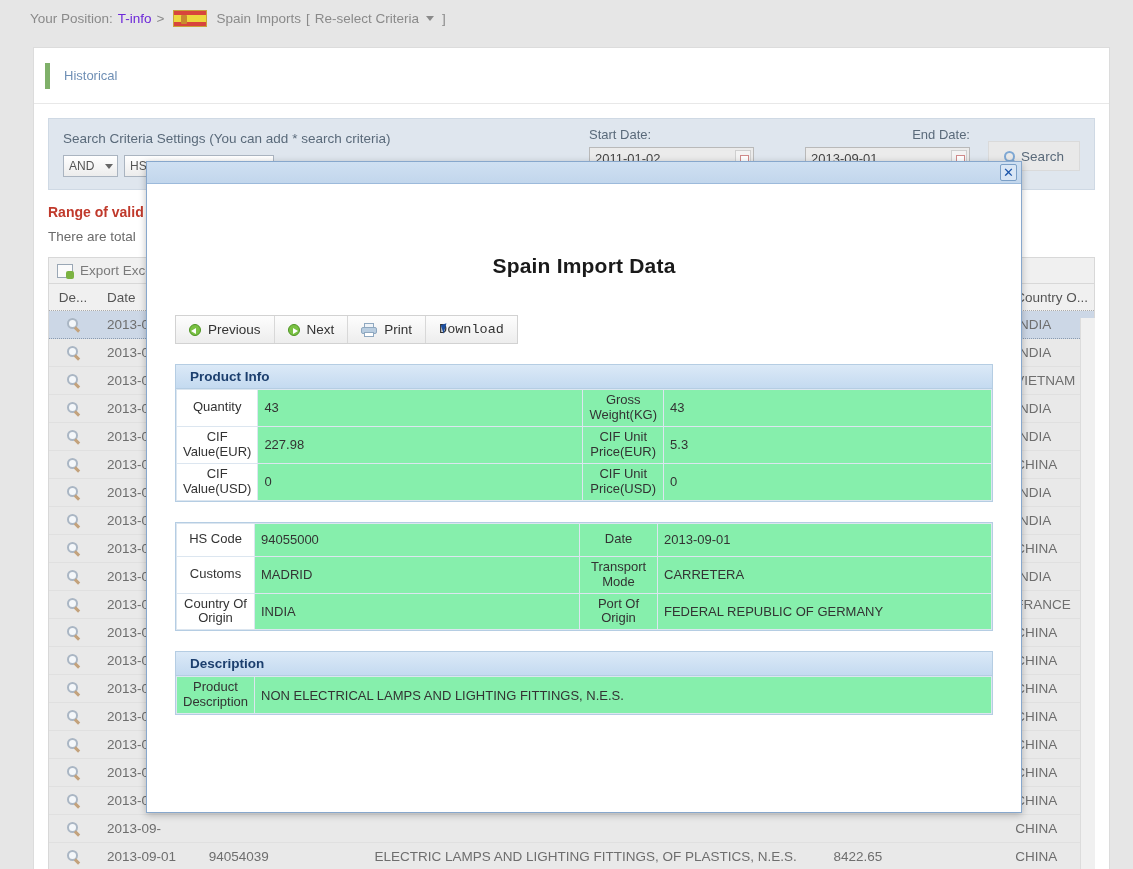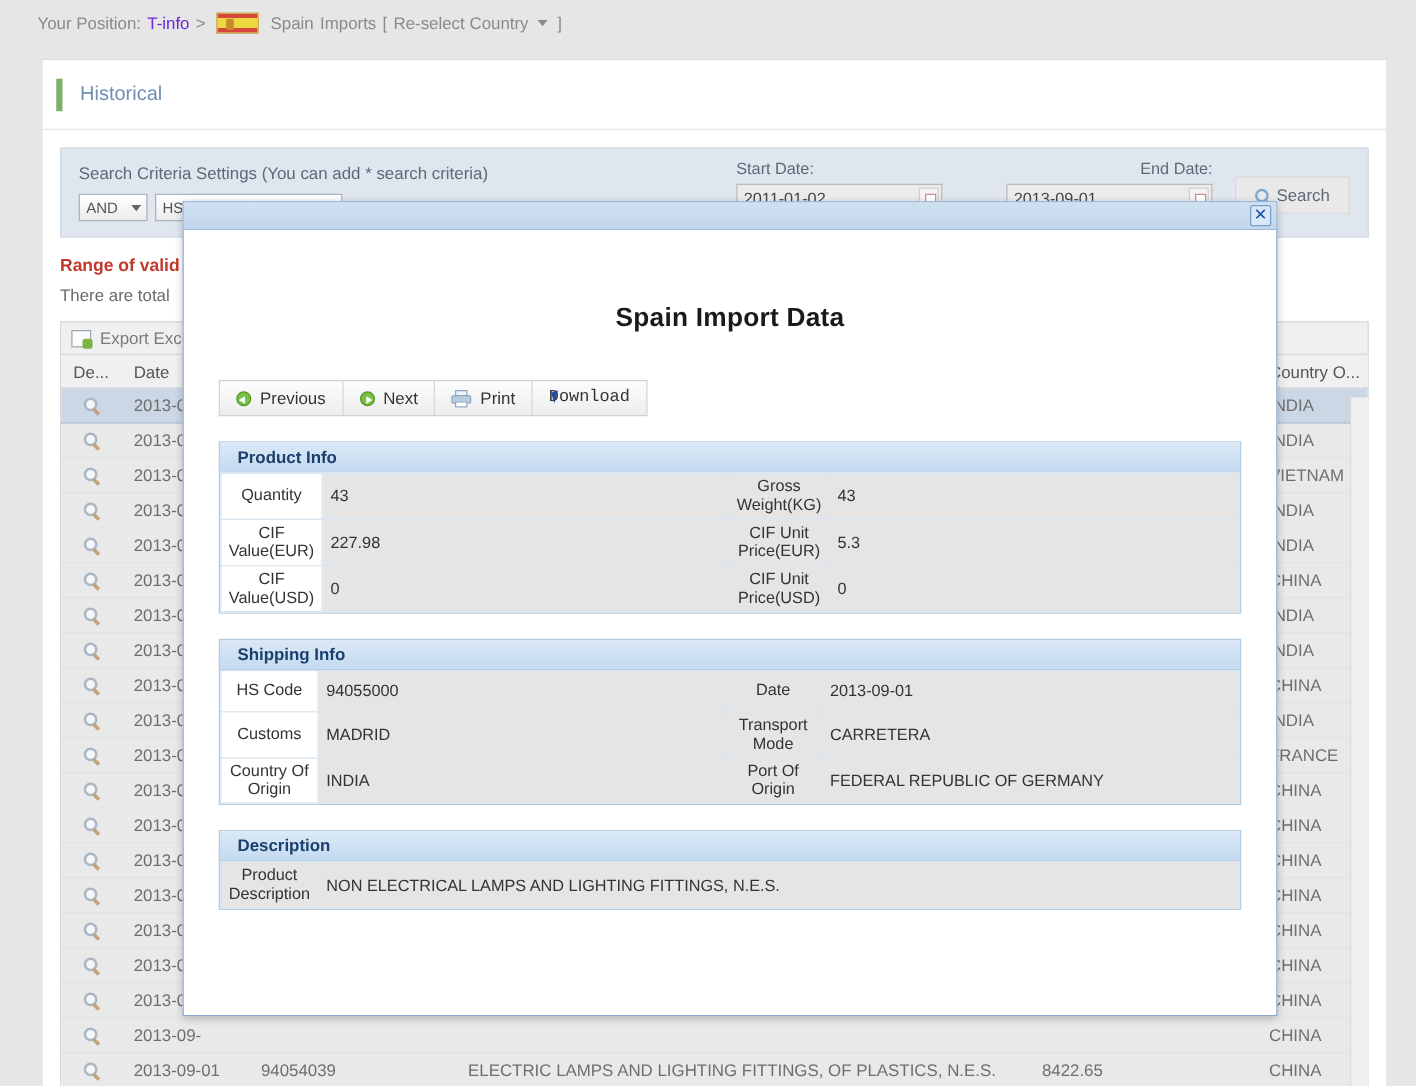--- a/index.html
+++ b/index.html
@@ -75,21 +75,21 @@
     background: #7fb069;
     margin: 0 14px 0 11px;
   }
   .card-title {
     color: #7fb069;
     font-size: 16.5px;
     flex: 1;
   }
   .historical {
     color: #6f8fb5;
-    font-size: 16px;
+    font-size: 13px;
   }
 
   
   .search-panel {
     margin: 14px 14px 0 14px;
     background: #dfe6ee;
     border: 1px solid #cfd9e4;
     height: 72px;
     position: relative;
     padding: 12px 14px;
@@ -275,21 +275,21 @@
     border: 1px solid #7b9fc6;
     border-radius: 2px;
     color: #1a53a8;
     font-size: 13px;
     font-weight: bold;
     line-height: 15px;
     text-align: center;
     font-family: "DejaVu Sans", sans-serif;
   }
   .modal-body {
-    padding: 1px 28px;
+    padding: 12px 28px;
     height: 547px;
     overflow: hidden;
   }
   .modal-h1 {
     text-align: center;
     font-size: 21px;
     font-weight: bold;
     color: #1a1a1a;
     padding-top: 58px;
     letter-spacing: .2px;
@@ -362,21 +362,21 @@
   .section-head {
     height: 24px;
     background: linear-gradient(#dbe9f7, #c4daf0);
     border-bottom: 1px solid #b5cde3;
     display: flex; align-items: center;
     padding-left: 14px;
     font-weight: bold;
     font-size: 13.5px;
     color: #1c3f6e;
   }
-  .ftable { width: 100%; border-collapse: collapse; background: #e5e5e5; }
+  .ftable { width: 100%; border-collapse: collapse; background: #86efac; }
   .ftable td {
     border: 1px solid #dce6f0;
     font-size: 13px;
     color: #333;
     height: 33px;
     padding: 3px 6px;
   }
   .lbl {
     width: 78px;
     text-align: center;
@@ -393,21 +393,21 @@
 <body>
 
 <div class="breadcrumb">
   <span>Your Position:</span>
   <span class="link">T-info</span>
   <span>&gt;</span>
   <span class="flag"></span>
   <span>Spain</span>
   <span>Imports</span>
   <span>[</span>
-  <span>Re-select Country</span>
+  <span>Re-select Criteria</span>
   <span class="caret-dn"></span>
   <span>]</span>
 </div>
 
 <div class="card">
 
   <div class="card-head">
     <div class="green-bar"></div>
     <div class="historical">Historical</div>
   </div>
@@ -683,21 +683,20 @@
           <td class="val val-wide">0</td>
           <td class="lbl2">CIF Unit Price(USD)</td>
           <td class="val">0</td>
         </tr>
       </tbody>
         </table>
     </div>
 
     
     <div class="section">
-      <div class="section-head">Shipping Info</div>
       <table class="ftable">
         <tbody>
             <tr>
           <td class="lbl">HS Code</td>
           <td class="val val-wide">94055000</td>
           <td class="lbl2">Date</td>
           <td class="val">2013-09-01</td>
         </tr>
         <tr>
           <td class="lbl">Customs</td>

